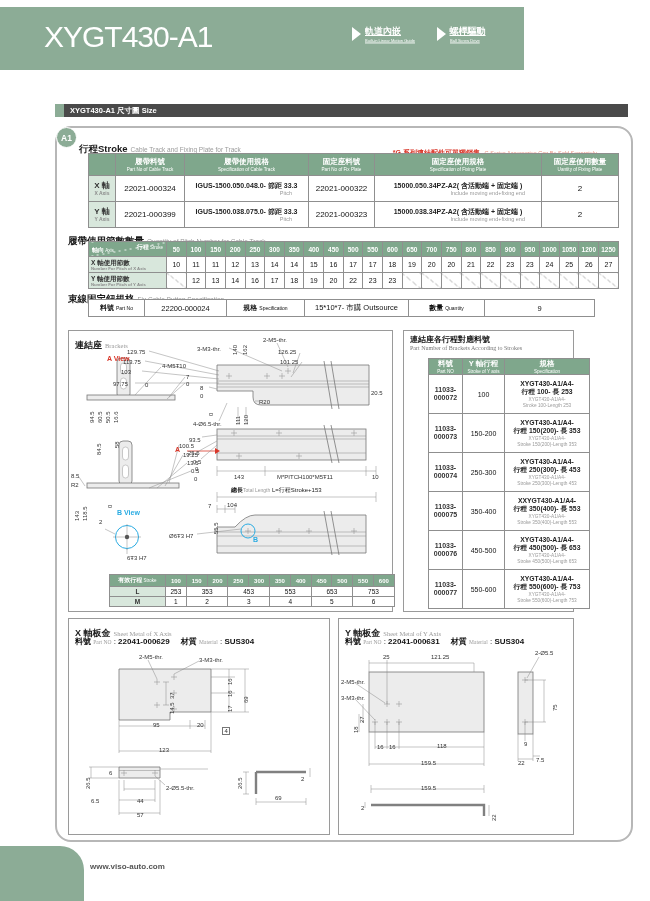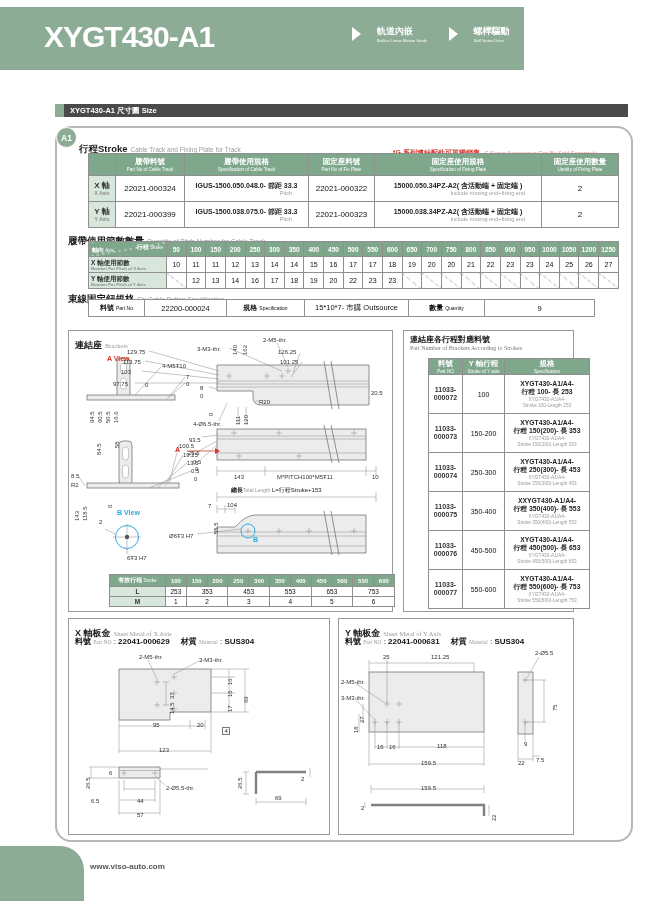--- a/index.html
+++ b/index.html
@@ -1,23 +1,23 @@
 <!DOCTYPE html>
 <html><head>
 <meta charset="utf-8">
 <style>
   * { margin:0; padding:0; box-sizing:border-box; }
   html,body { width:650px; height:901px; background:#fff; font-family:"Liberation Sans",sans-serif; position:relative; overflow:hidden; }
 
   
   .banner { position:absolute; left:0; top:7px; width:524px; height:63px; background:#8CAC96; color:#fff; }
-  .banner .title { position:absolute; left:44px; top:13px; font-size:30px; font-weight:bold; letter-spacing:-1px; }
+  .banner .title { position:absolute; left:44px; top:13px; font-size:30px; font-weight:normal; letter-spacing:-1px; }
   .banner .subtitle { position:absolute; left:250px; top:20px; font-size:19px; font-weight:normal; }
   .badges { position:absolute; left:352px; top:18px; display:flex; gap:16px; }
-  .badge { display:flex; align-items:flex-start; gap:16px; }
+  .badge { display:flex; align-items:flex-start; gap:4px;text-decoration:underline; }
   .badge .tri { width:0; height:0; border-left:9px solid #fff; border-top:7px solid transparent; border-bottom:7px solid transparent; margin-top:2px; }
   .badge .bzh { font-size:9px; font-weight:bold; white-space:nowrap; }
   .badge .ben { font-size:4.5px; white-space:nowrap; transform:scale(.9); transform-origin:0 0; }
 
   
   .secbar-sq { position:absolute; left:55px; top:104px; width:9px; height:13px; background:#8CAC96; }
   .secbar { position:absolute; left:64px; top:104px; width:564px; height:13px; background:#4A4A4A; color:#fff; font-size:7.5px; font-weight:bold; line-height:13px; padding-left:6px; }
 
   
   .panel { position:absolute; left:55px; top:126px; width:578px; height:716px; border:2px solid #b7b7b7; border-radius:16px; background:#fff; }

